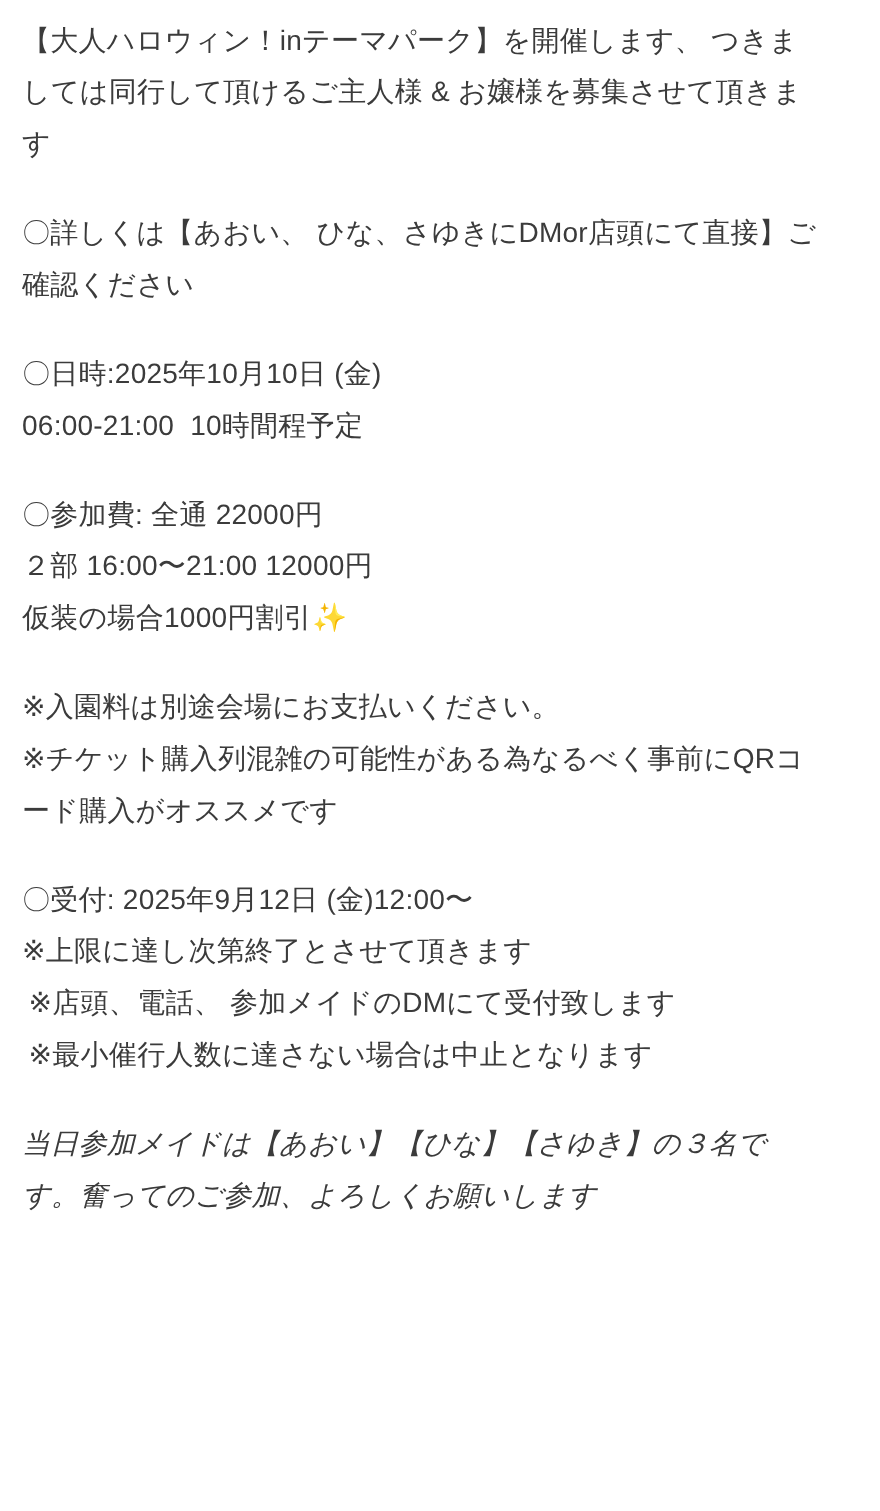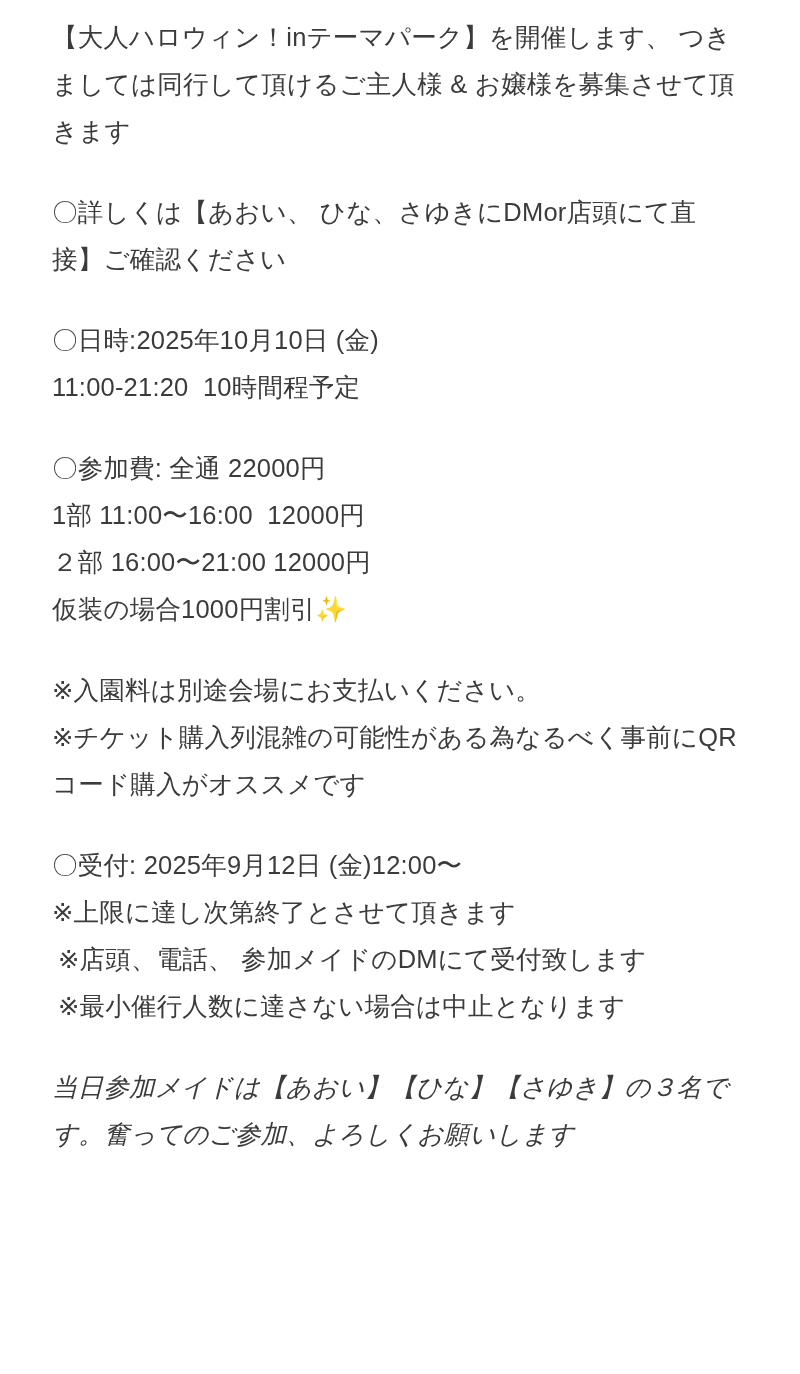--- a/index.html
+++ b/index.html
@@ -11,21 +11,21 @@
     width: 800px;
     height: 1374px;
     font-family: "Liberation Sans", "DejaVu Sans", sans-serif;
     color: #3b3b3b;
     overflow: hidden;
   }
   .page {
     width: 800px;
     height: 971px;
     box-sizing: border-box;
-    padding: 14px 56px 0 52px;
+    padding: 14px 56px 0 20px;
     background: #ffffff;
   }
   .block {
     margin: 0 0 34px 0;
   }
   .block:last-child {
     margin-bottom: 0;
     font-style: italic;
   }
   .line {
@@ -48,26 +48,25 @@
   <div class="block">
     <div class="line">【大人ハロウィン！inテーマパーク】を開催します、 つきましては同行して頂けるご主人様 &amp; お嬢様を募集させて頂きます</div>
   </div>
 
   <div class="block">
     <div class="line">〇詳しくは【あおい、 ひな、さゆきにDMor店頭にて直接】ご確認ください</div>
   </div>
 
   <div class="block">
     <div class="line">〇日時:2025年10月10日 (金)</div>
-    <div class="line">11:00-21:20  10時間程予定</div>
+    <div class="line">06:00-21:00  10時間程予定</div>
   </div>
 
   <div class="block">
     <div class="line">〇参加費: 全通 22000円</div>
-    <div class="line">1部 11:00〜16:00  12000円</div>
     <div class="line">２部 16:00〜21:00 12000円</div>
     <div class="line">仮装の場合1000円割引✨</div>
   </div>
 
   <div class="block">
     <div class="line">※入園料は別途会場にお支払いください。</div>
     <div class="line">※チケット購入列混雑の可能性がある為なるべく事前にQRコード購入がオススメです</div>
   </div>
 
   <div class="block">

